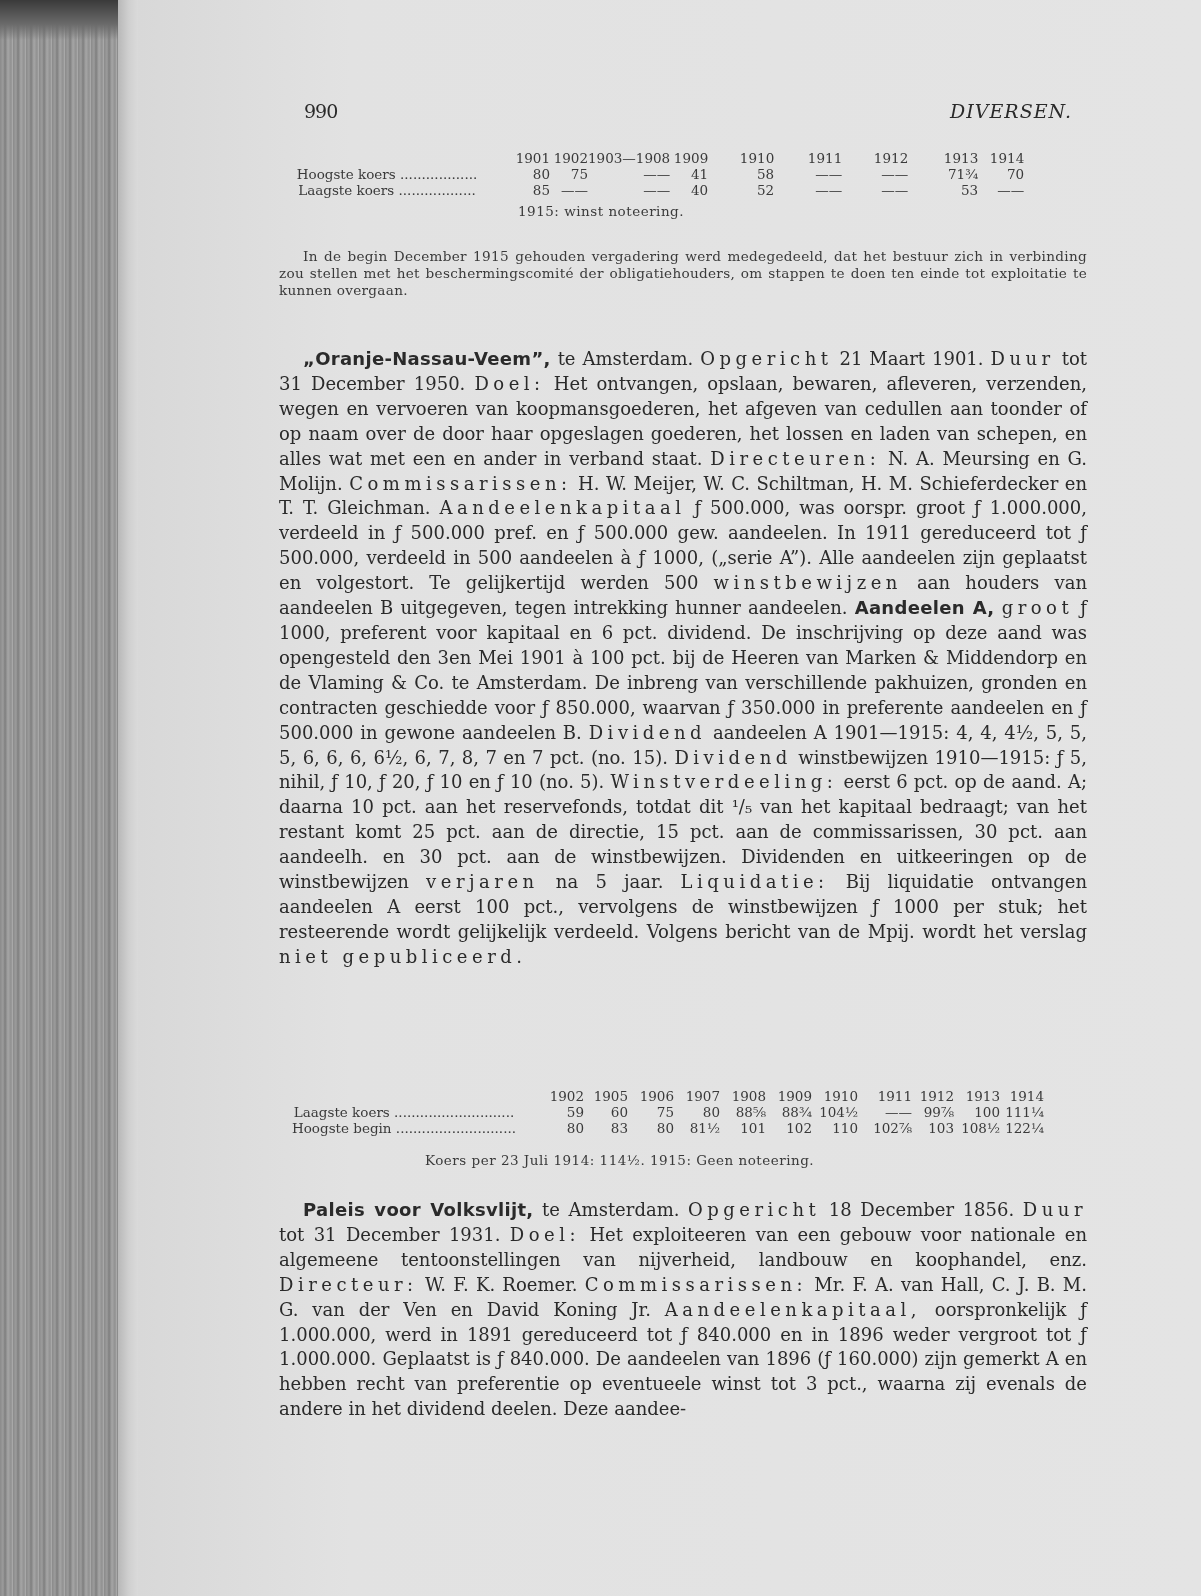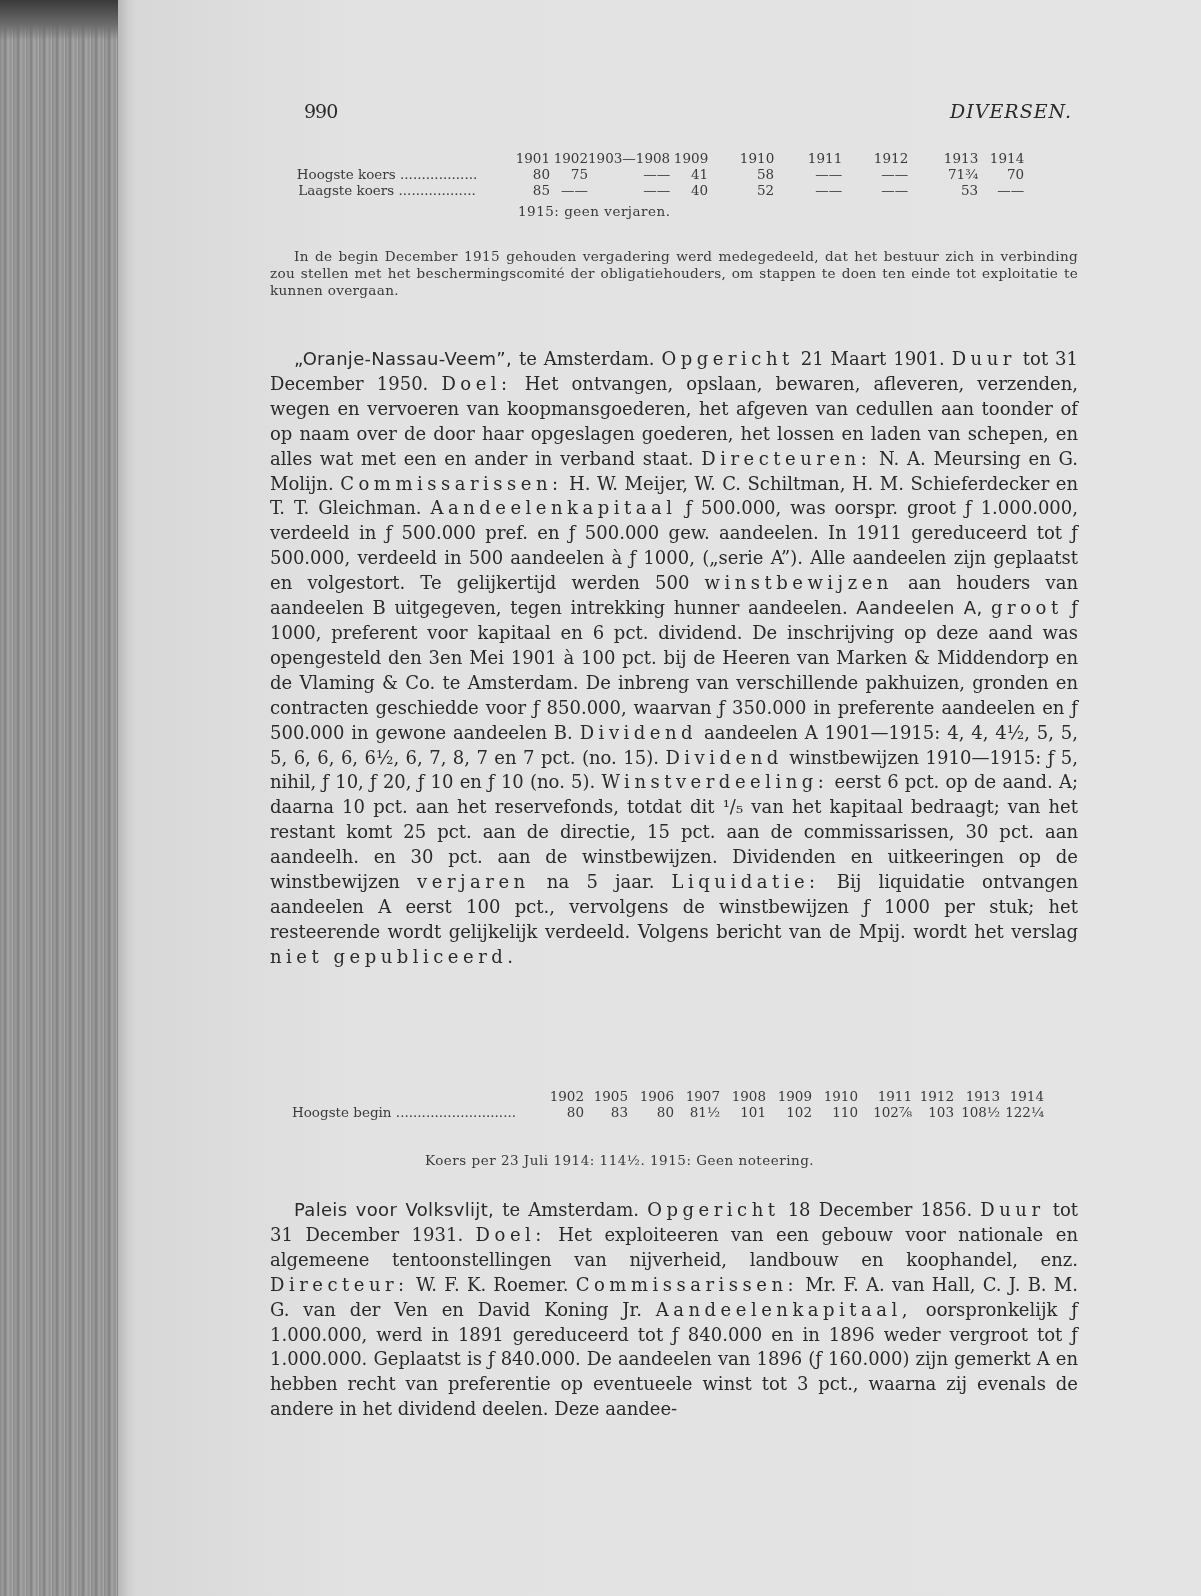--- a/index.html
+++ b/index.html
@@ -30,27 +30,27 @@
   .page-number { position:absolute; left:0; top:0; font-size:19px; letter-spacing:-1px;margin-left:42px; }
   .section-title { position:absolute; left:0; right:0; top:0; text-align:right; font-style:italic; font-size:19px; letter-spacing:1px; }
 
   table.koers { position:absolute; border-collapse:collapse; font-size:13.5px; color:#3a3a3a; }
   table.koers td { padding:0; height:16px; line-height:16px; white-space:nowrap; }
   table.koers td.lbl { text-align:center; }
   table.koers td.val { text-align:right; }
   .note { position:absolute; font-size:13.5px; color:#3a3a3a; letter-spacing:0.5px; }
 
   .para {
-    position:absolute; left:270px; width:808px;
+    position:absolute; left:279px; width:808px;
     text-align:justify; text-align-last:left;
   }
   .para.small { font-size:13.6px; line-height:17px; color:#3a3a3a; letter-spacing:0.3px; }
   .para.body { font-size:18px; line-height:24.9px; }
   .indent { display:inline-block; width:24px; }
-  .heading-bold { font-family:"DejaVu Sans", "Liberation Sans", sans-serif; font-weight:normal; letter-spacing:0.3px; }
+  .heading-bold { font-family:"DejaVu Sans", "Liberation Sans", sans-serif; font-weight:bold; letter-spacing:0.3px; }
   .sp { letter-spacing:4.5px; }
 </style>
 </head>
 <body>
 
 <div class="book-edge"></div>
 <div class="book-edge-top"></div>
 <div class="book-edge-shadow"></div>
 <div class="page"></div>
 
@@ -104,21 +104,21 @@
     <td class="val">——</td>
     <td class="val">40</td>
     <td class="val">52</td>
     <td class="val">——</td>
     <td class="val">——</td>
     <td class="val">53</td>
     <td class="val">——</td>
   </tr>
 </tbody>
   </table>
-<div class="note" style="left:518px; top:203px;">1915: geen verjaren.</div>
+<div class="note" style="left:518px; top:203px;">1915: winst noteering.</div>
 
 <div class="para small" style="top:248px;"><span class="indent"></span><span>In de begin December 1915 gehouden vergadering werd medegedeeld, dat het bestuur zich in verbinding zou stellen met het beschermingscomité der obligatiehouders, om stappen te doen ten einde tot exploitatie te kunnen overgaan.</span></div>
 
 <div class="para body" style="top:347px;"><span class="indent"></span><span class="heading-bold">„Oranje-Nassau-Veem”,</span><span> te Amsterdam. </span><span class="sp">Opgericht</span><span> 21 Maart 1901. </span><span class="sp">Duur</span><span> tot 31 December 1950. </span><span class="sp">Doel:</span><span> Het ontvangen, opslaan, bewaren, afleveren, verzenden, wegen en vervoeren van koopmansgoederen, het afgeven van cedullen aan toonder of op naam over de door haar opgeslagen goederen, het lossen en laden van schepen, en alles wat met een en ander in verband staat. </span><span class="sp">Directeuren:</span><span> N. A. Meursing en G. Molijn. </span><span class="sp">Commissarissen:</span><span> H. W. Meijer, W. C. Schiltman, H. M. Schieferdecker en T. T. Gleichman. </span><span class="sp">Aandeelenkapitaal</span><span> ƒ 500.000, was oorspr. groot ƒ 1.000.000, verdeeld in ƒ 500.000 pref. en ƒ 500.000 gew. aandeelen. In 1911 gereduceerd tot ƒ 500.000, verdeeld in 500 aandeelen à ƒ 1000, („serie A”). Alle aandeelen zijn geplaatst en volgestort. Te gelijkertijd werden 500 </span><span class="sp">winstbewijzen</span><span> aan houders van aandeelen B uitgegeven, tegen intrekking hunner aandeelen. </span><span class="heading-bold">Aandeelen A,</span> <span class="sp">groot</span><span> ƒ 1000, preferent voor kapitaal en 6 pct. dividend. De inschrijving op deze aand  was opengesteld den 3en Mei 1901 à 100 pct. bij de Heeren van Marken &amp; Middendorp en de Vlaming &amp; Co. te Amsterdam. De inbreng van verschillende pakhuizen, gronden en contracten geschiedde voor ƒ 850.000, waarvan ƒ 350.000 in preferente aandeelen en ƒ 500.000 in gewone aandeelen B. </span><span class="sp">Dividend</span><span> aandeelen A 1901—1915: 4, 4, 4½, 5, 5, 5, 6, 6, 6, 6½, 6, 7, 8, 7 en 7 pct. (no. 15). </span><span class="sp">Dividend</span><span> winstbewijzen 1910—1915: ƒ 5, nihil, ƒ 10, ƒ 20, ƒ 10 en ƒ 10 (no. 5). </span><span class="sp">Winstverdeeling:</span><span> eerst 6 pct. op de aand. A; daarna 10 pct. aan het reservefonds, totdat dit ¹/₅ van het kapitaal bedraagt; van het restant komt 25 pct. aan de directie, 15 pct. aan de commissarissen, 30 pct. aan aandeelh. en 30 pct. aan de winstbewijzen. Dividenden en uitkeeringen op de winstbewijzen </span><span class="sp">verjaren</span><span> na 5 jaar. </span><span class="sp">Liquidatie:</span><span> Bij liquidatie ontvangen aandeelen A eerst 100 pct., vervolgens de winstbewijzen ƒ 1000 per stuk; het resteerende wordt gelijkelijk verdeeld. Volgens bericht van de Mpij. wordt het verslag </span><span class="sp">niet gepubliceerd.</span></div>
 
 <table class="koers" style="left:268px; top:1088px;">
   <colgroup>
     <col style="width:272px">
       <col style="width:44px">
       <col style="width:44px">
@@ -141,20 +141,34 @@
     <td class="val">1907</td>
     <td class="val">1908</td>
     <td class="val">1909</td>
     <td class="val">1910</td>
     <td class="val">1911</td>
     <td class="val">1912</td>
     <td class="val">1913</td>
     <td class="val">1914</td>
   </tr>
   <tr>
+    <td class="lbl">Laagste koers ............................</td>
+    <td class="val">59</td>
+    <td class="val">60</td>
+    <td class="val">75</td>
+    <td class="val">80</td>
+    <td class="val">88⅝</td>
+    <td class="val">88¾</td>
+    <td class="val">104½</td>
+    <td class="val">——</td>
+    <td class="val">99⅞</td>
+    <td class="val">100</td>
+    <td class="val">111¼</td>
+  </tr>
+  <tr>
     <td class="lbl">Hoogste begin ............................</td>
     <td class="val">80</td>
     <td class="val">83</td>
     <td class="val">80</td>
     <td class="val">81½</td>
     <td class="val">101</td>
     <td class="val">102</td>
     <td class="val">110</td>
     <td class="val">102⅞</td>
     <td class="val">103</td>

